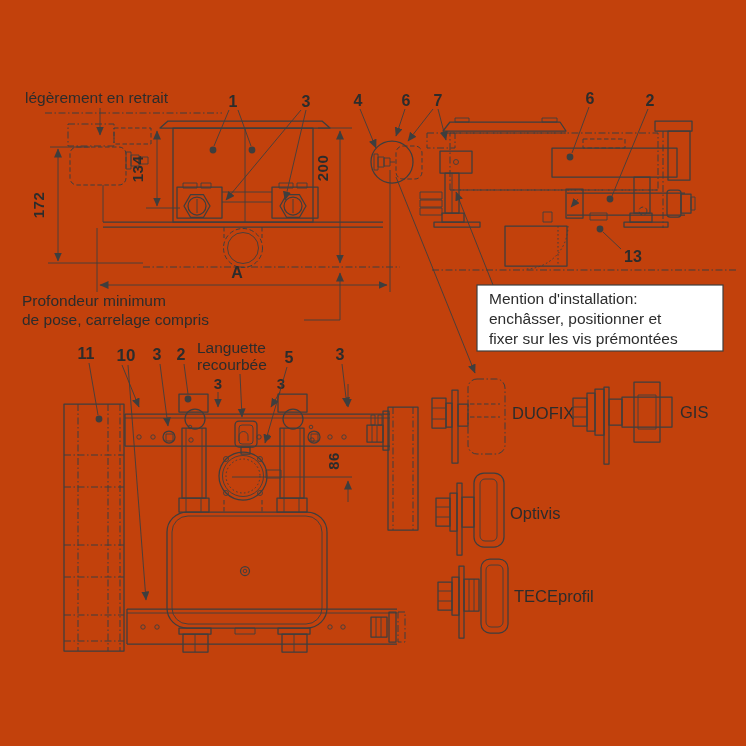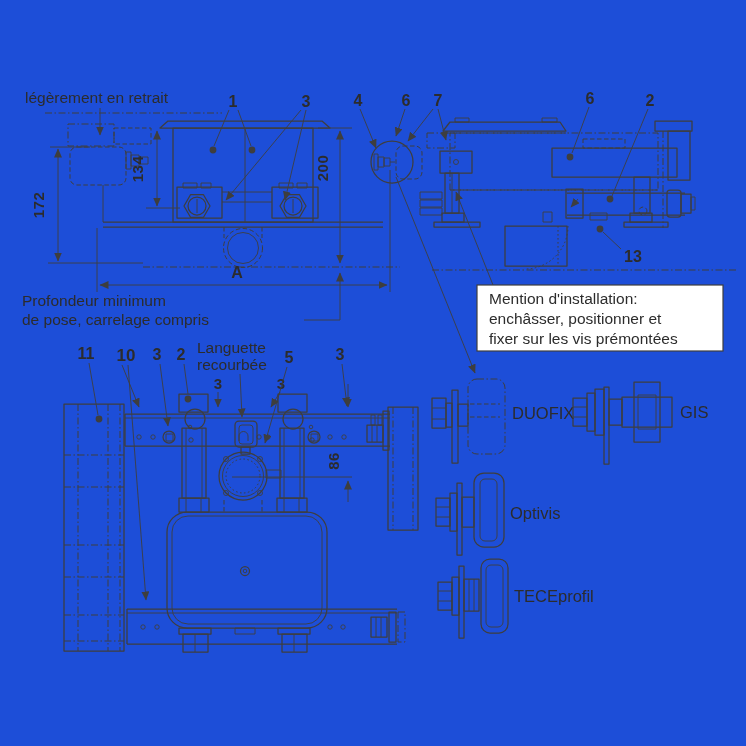--- a/index.html
+++ b/index.html
@@ -1,16 +1,16 @@
 <!DOCTYPE html>
 <html><head>
 <meta charset="utf-8">
 <style>
   html,body{margin:0;padding:0;background:#ffffff;}
-  #page{width:746px;height:746px;position:relative;background:#1d4ed8;overflow:hidden;}
+  #page{width:746px;height:746px;position:relative;background:#c2410c;overflow:hidden;}
   svg{display:block;}
   .s{stroke:#3e3e3e;stroke-width:1.25;fill:none;stroke-linejoin:round;stroke-linecap:butt;}
   .t{stroke-width:0.9;}
   .dd{stroke-dasharray:7 2.5 1.5 2.5;stroke-width:1;}
   .da{stroke-dasharray:4.5 2.5;stroke-width:1;}
   .do{stroke-dasharray:1.6 2.4;stroke-width:1;}
   .f{fill:#3e3e3e;stroke:none;}
   text{fill:#2c2c2c;font-family:"Liberation Sans",sans-serif;}
   .note{font-size:15.5px;}
   .pos{font-size:16px;font-weight:bold;}

